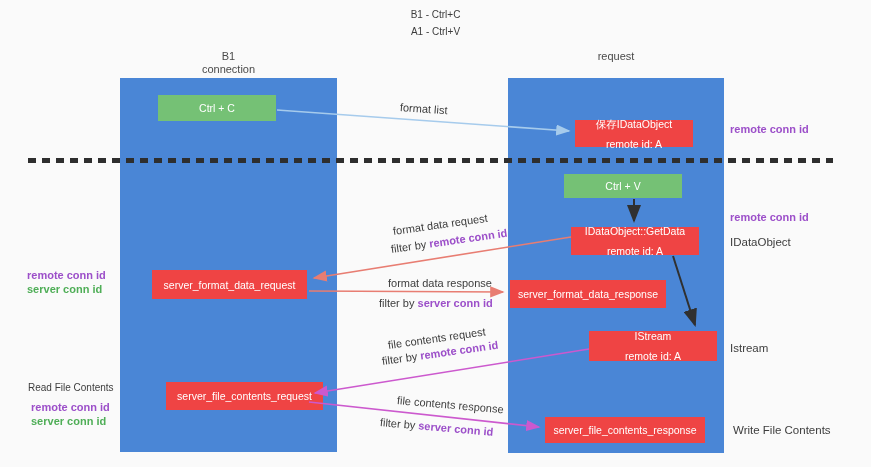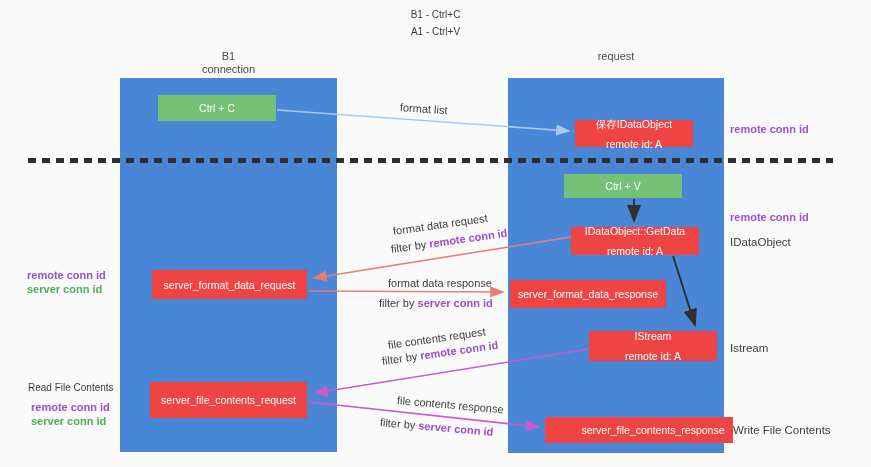--- a/index.html
+++ b/index.html
@@ -106,25 +106,25 @@
 
   <div class="abs node orange" style="left:510px;top:280px;width:156px;height:28px;">
     <div>server_format_data_response</div>
   </div>
 
   <div class="abs node orange" style="left:589px;top:331px;width:128px;height:30px;">
     <div>IStream</div>
     <div>remote id: A</div>
   </div>
 
-  <div class="abs node orange" style="left:150px;top:382px;width:157px;height:36px;">
+  <div class="abs node orange" style="left:166px;top:382px;width:157px;height:28px;">
     <div>server_file_contents_request</div>
   </div>
 
-  <div class="abs node orange" style="left:545px;top:417px;width:160px;height:26px;padding-left:28px;">
+  <div class="abs node orange" style="left:545px;top:417px;width:160px;height:26px;">
     <div>server_file_contents_response</div>
   </div>
 
   <svg class="arrows" width="871" height="467" viewBox="0 0 871 467">
     <defs>
       <marker id="m-blue" markerWidth="9" markerHeight="7" refX="8" refY="3.5" orient="auto">
         <path d="M0,0 L9,3.5 L0,7 Z" fill="#a6cbec"></path>
       </marker>
       <marker id="m-black" markerWidth="9" markerHeight="7" refX="8" refY="3.5" orient="auto">
         <path d="M0,0 L9,3.5 L0,7 Z" fill="#303030"></path>

